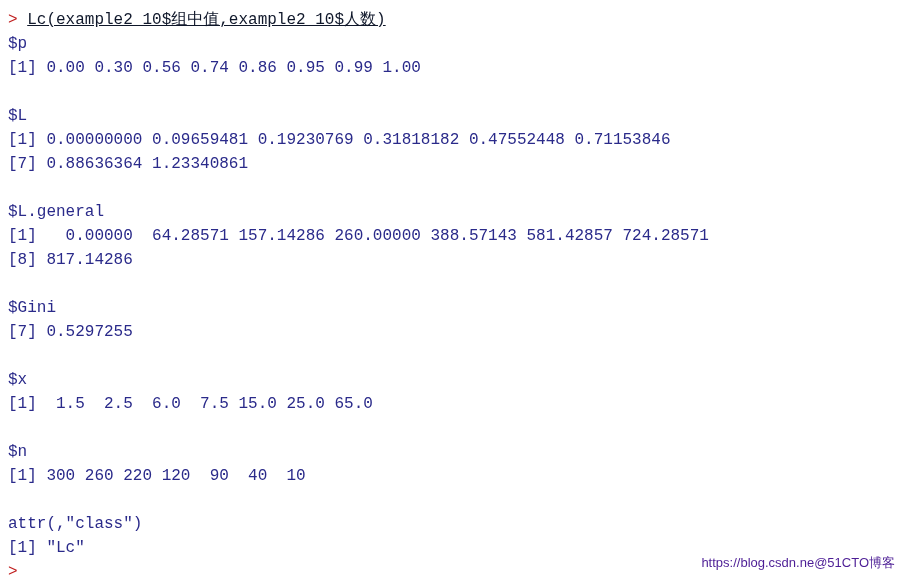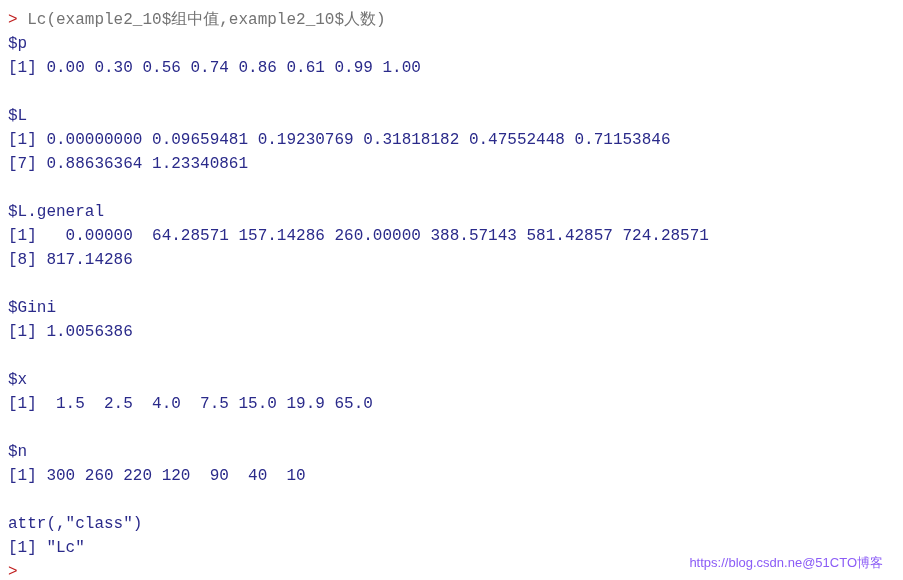--- a/index.html
+++ b/index.html
@@ -14,55 +14,56 @@
       box-sizing: border-box;
       position: relative;
     }
     .line {
       white-space: pre;
     }
     .prompt {
       color: #c02020;
     }
     .command {
-      color: #737373;
+      color: #0f172a;
+      text-decoration: underline;
     }
     .output {
       color: #2a2a8a;
     }
     .watermark {
       position: absolute;
       bottom: 20px;
-      right: 20px;
-      color: #8b5cf6;
+      right: 8px;
+      color: #4c1d95;
       font-family: Arial, sans-serif;
       font-size: 13px;
       pointer-events: none;
     }
   </style>
 </head>
 <body>
 
 <div class="line"><span class="prompt">&gt; </span><span class="command">Lc(example2_10$组中值,example2_10$人数)</span></div>
 <div class="line output">$p</div>
-<div class="line output">[1] 0.00 0.30 0.56 0.74 0.86 0.61 0.99 1.00</div>
+<div class="line output">[1] 0.00 0.30 0.56 0.74 0.86 0.95 0.99 1.00</div>
 <div class="line output"> </div>
 <div class="line output">$L</div>
 <div class="line output">[1] 0.00000000 0.09659481 0.19230769 0.31818182 0.47552448 0.71153846</div>
 <div class="line output">[7] 0.88636364 1.23340861</div>
 <div class="line output"> </div>
 <div class="line output">$L.general</div>
 <div class="line output">[1]   0.00000  64.28571 157.14286 260.00000 388.57143 581.42857 724.28571</div>
 <div class="line output">[8] 817.14286</div>
 <div class="line output"> </div>
 <div class="line output">$Gini</div>
-<div class="line output">[1] 1.0056386</div>
+<div class="line output">[7] 0.5297255</div>
 <div class="line output"> </div>
 <div class="line output">$x</div>
-<div class="line output">[1]  1.5  2.5  4.0  7.5 15.0 19.9 65.0</div>
+<div class="line output">[1]  1.5  2.5  6.0  7.5 15.0 25.0 65.0</div>
 <div class="line output"> </div>
 <div class="line output">$n</div>
 <div class="line output">[1] 300 260 220 120  90  40  10</div>
 <div class="line output"> </div>
 <div class="line output">attr(,"class")</div>
 <div class="line output">[1] "Lc"</div>
 <div class="line prompt">&gt;</div>
 
 <div class="watermark">https://blog.csdn.ne@51CTO博客</div>
 

